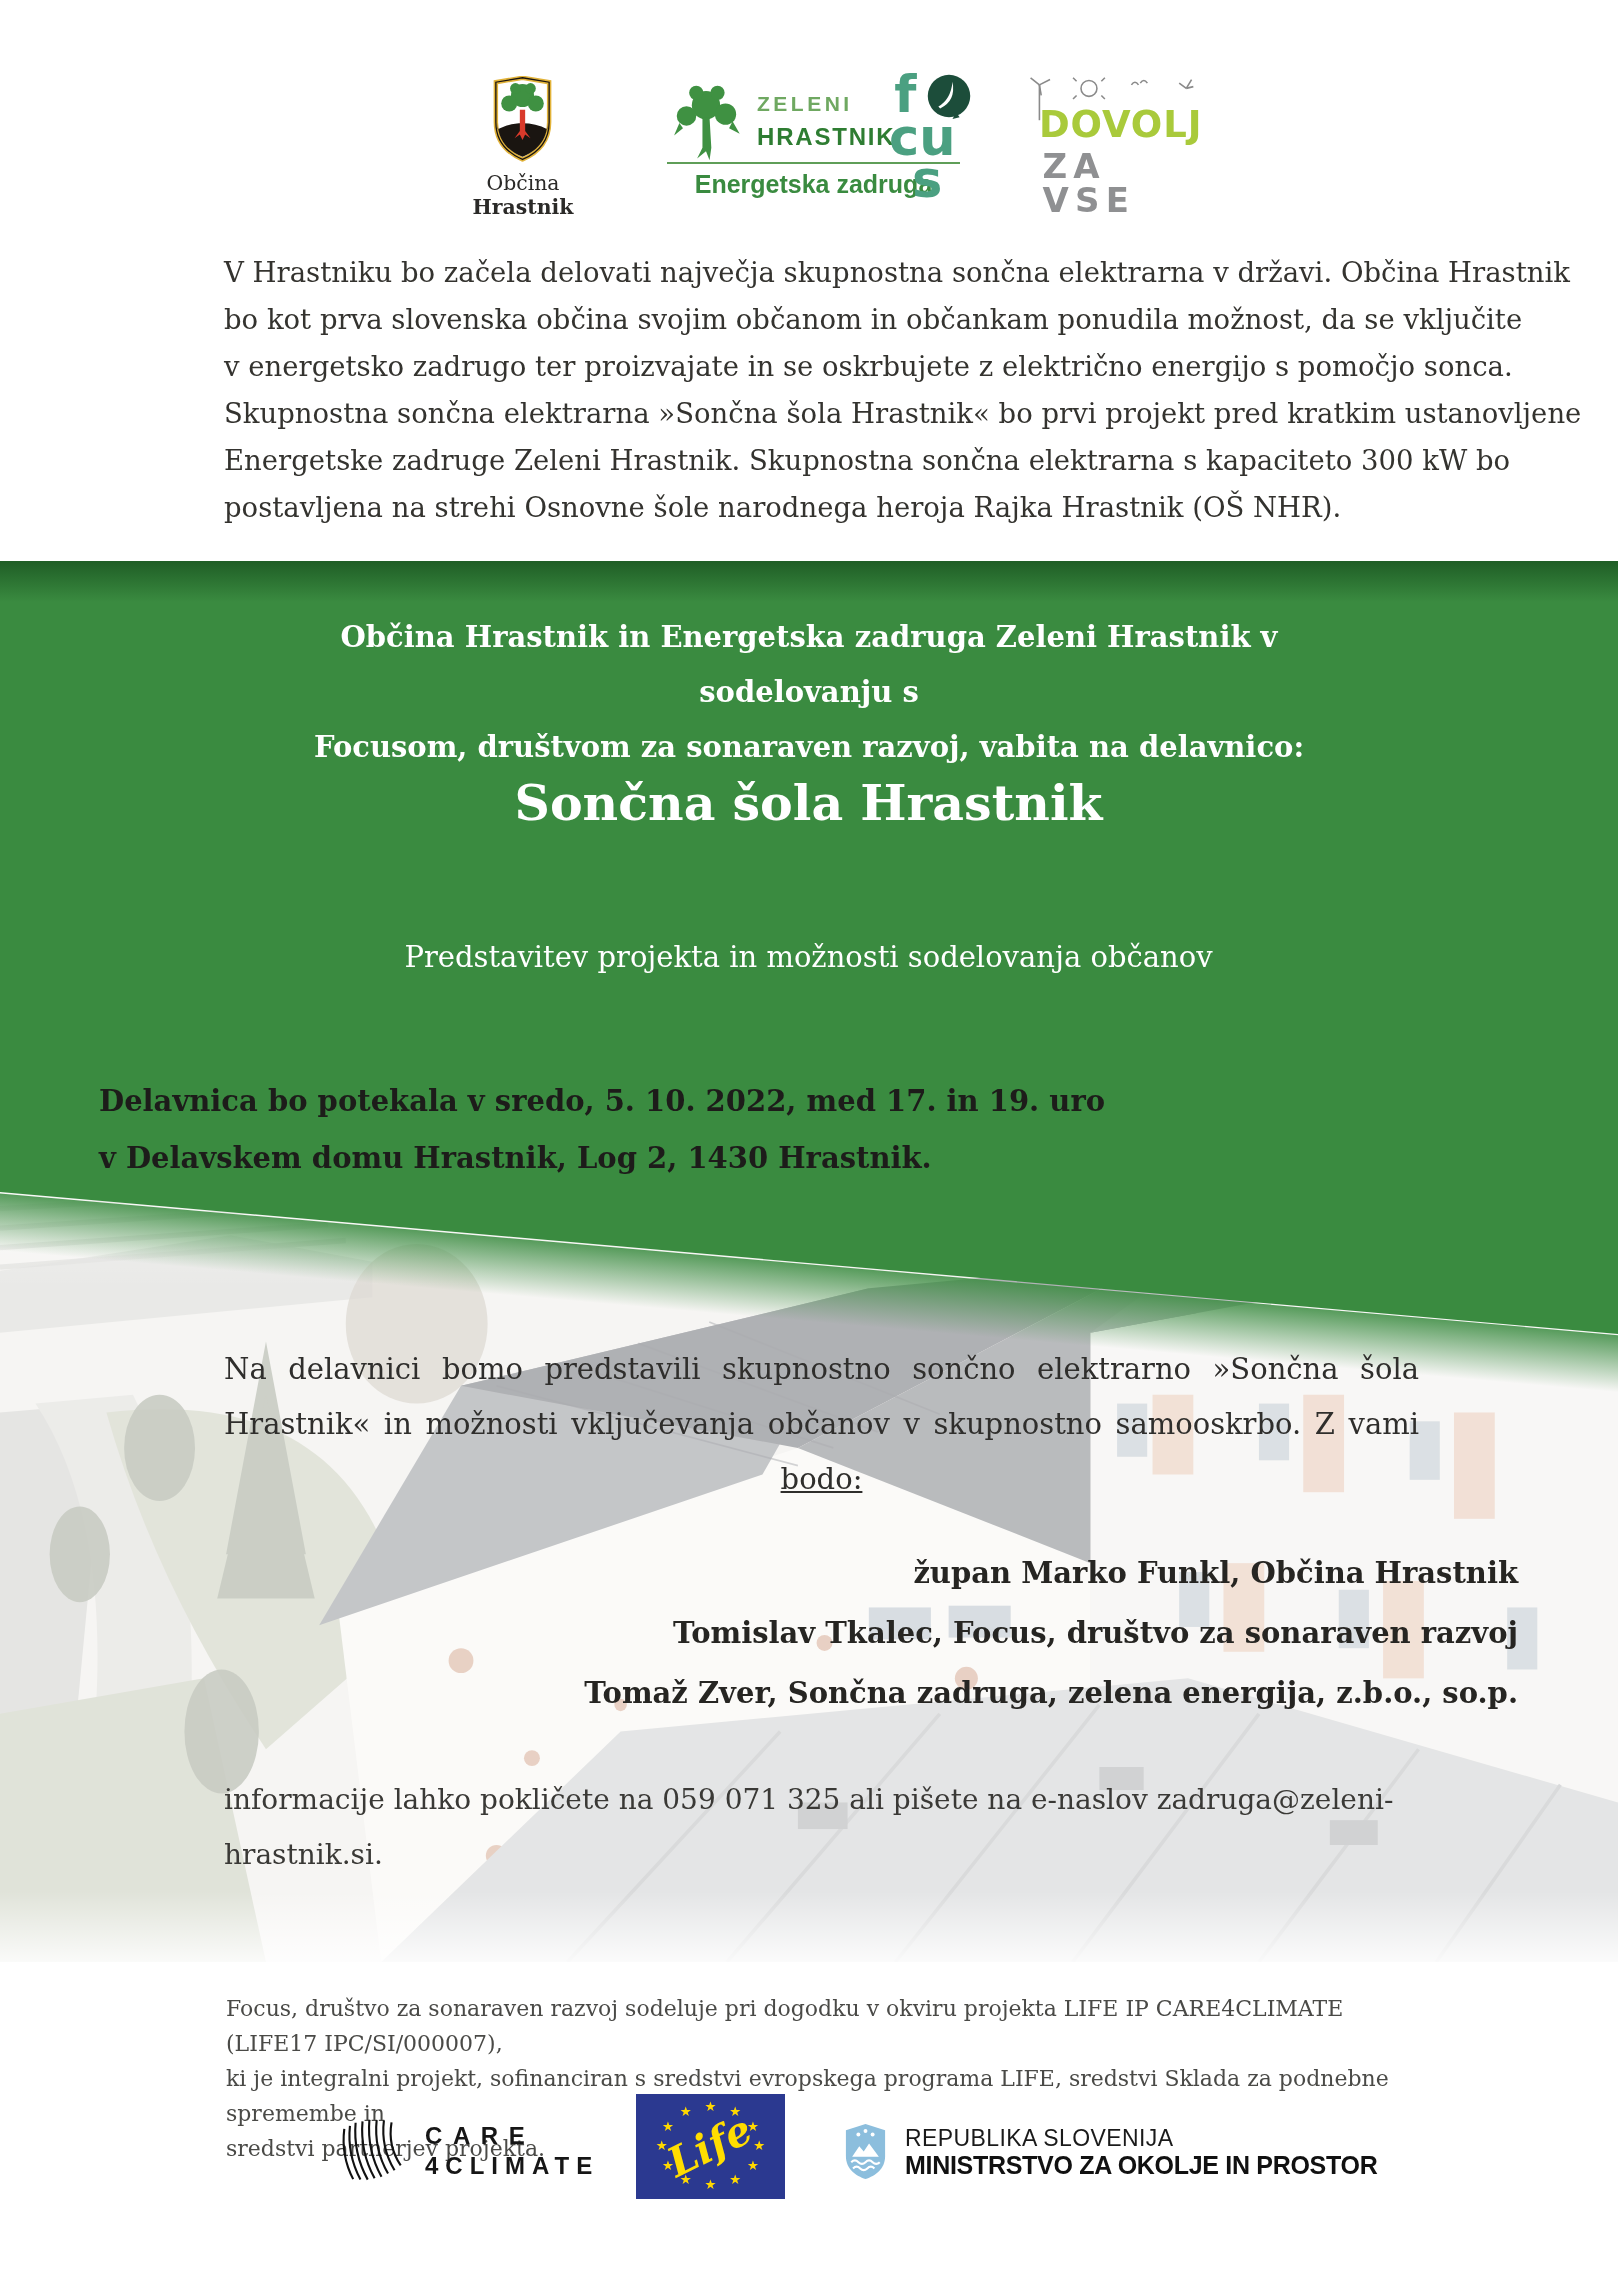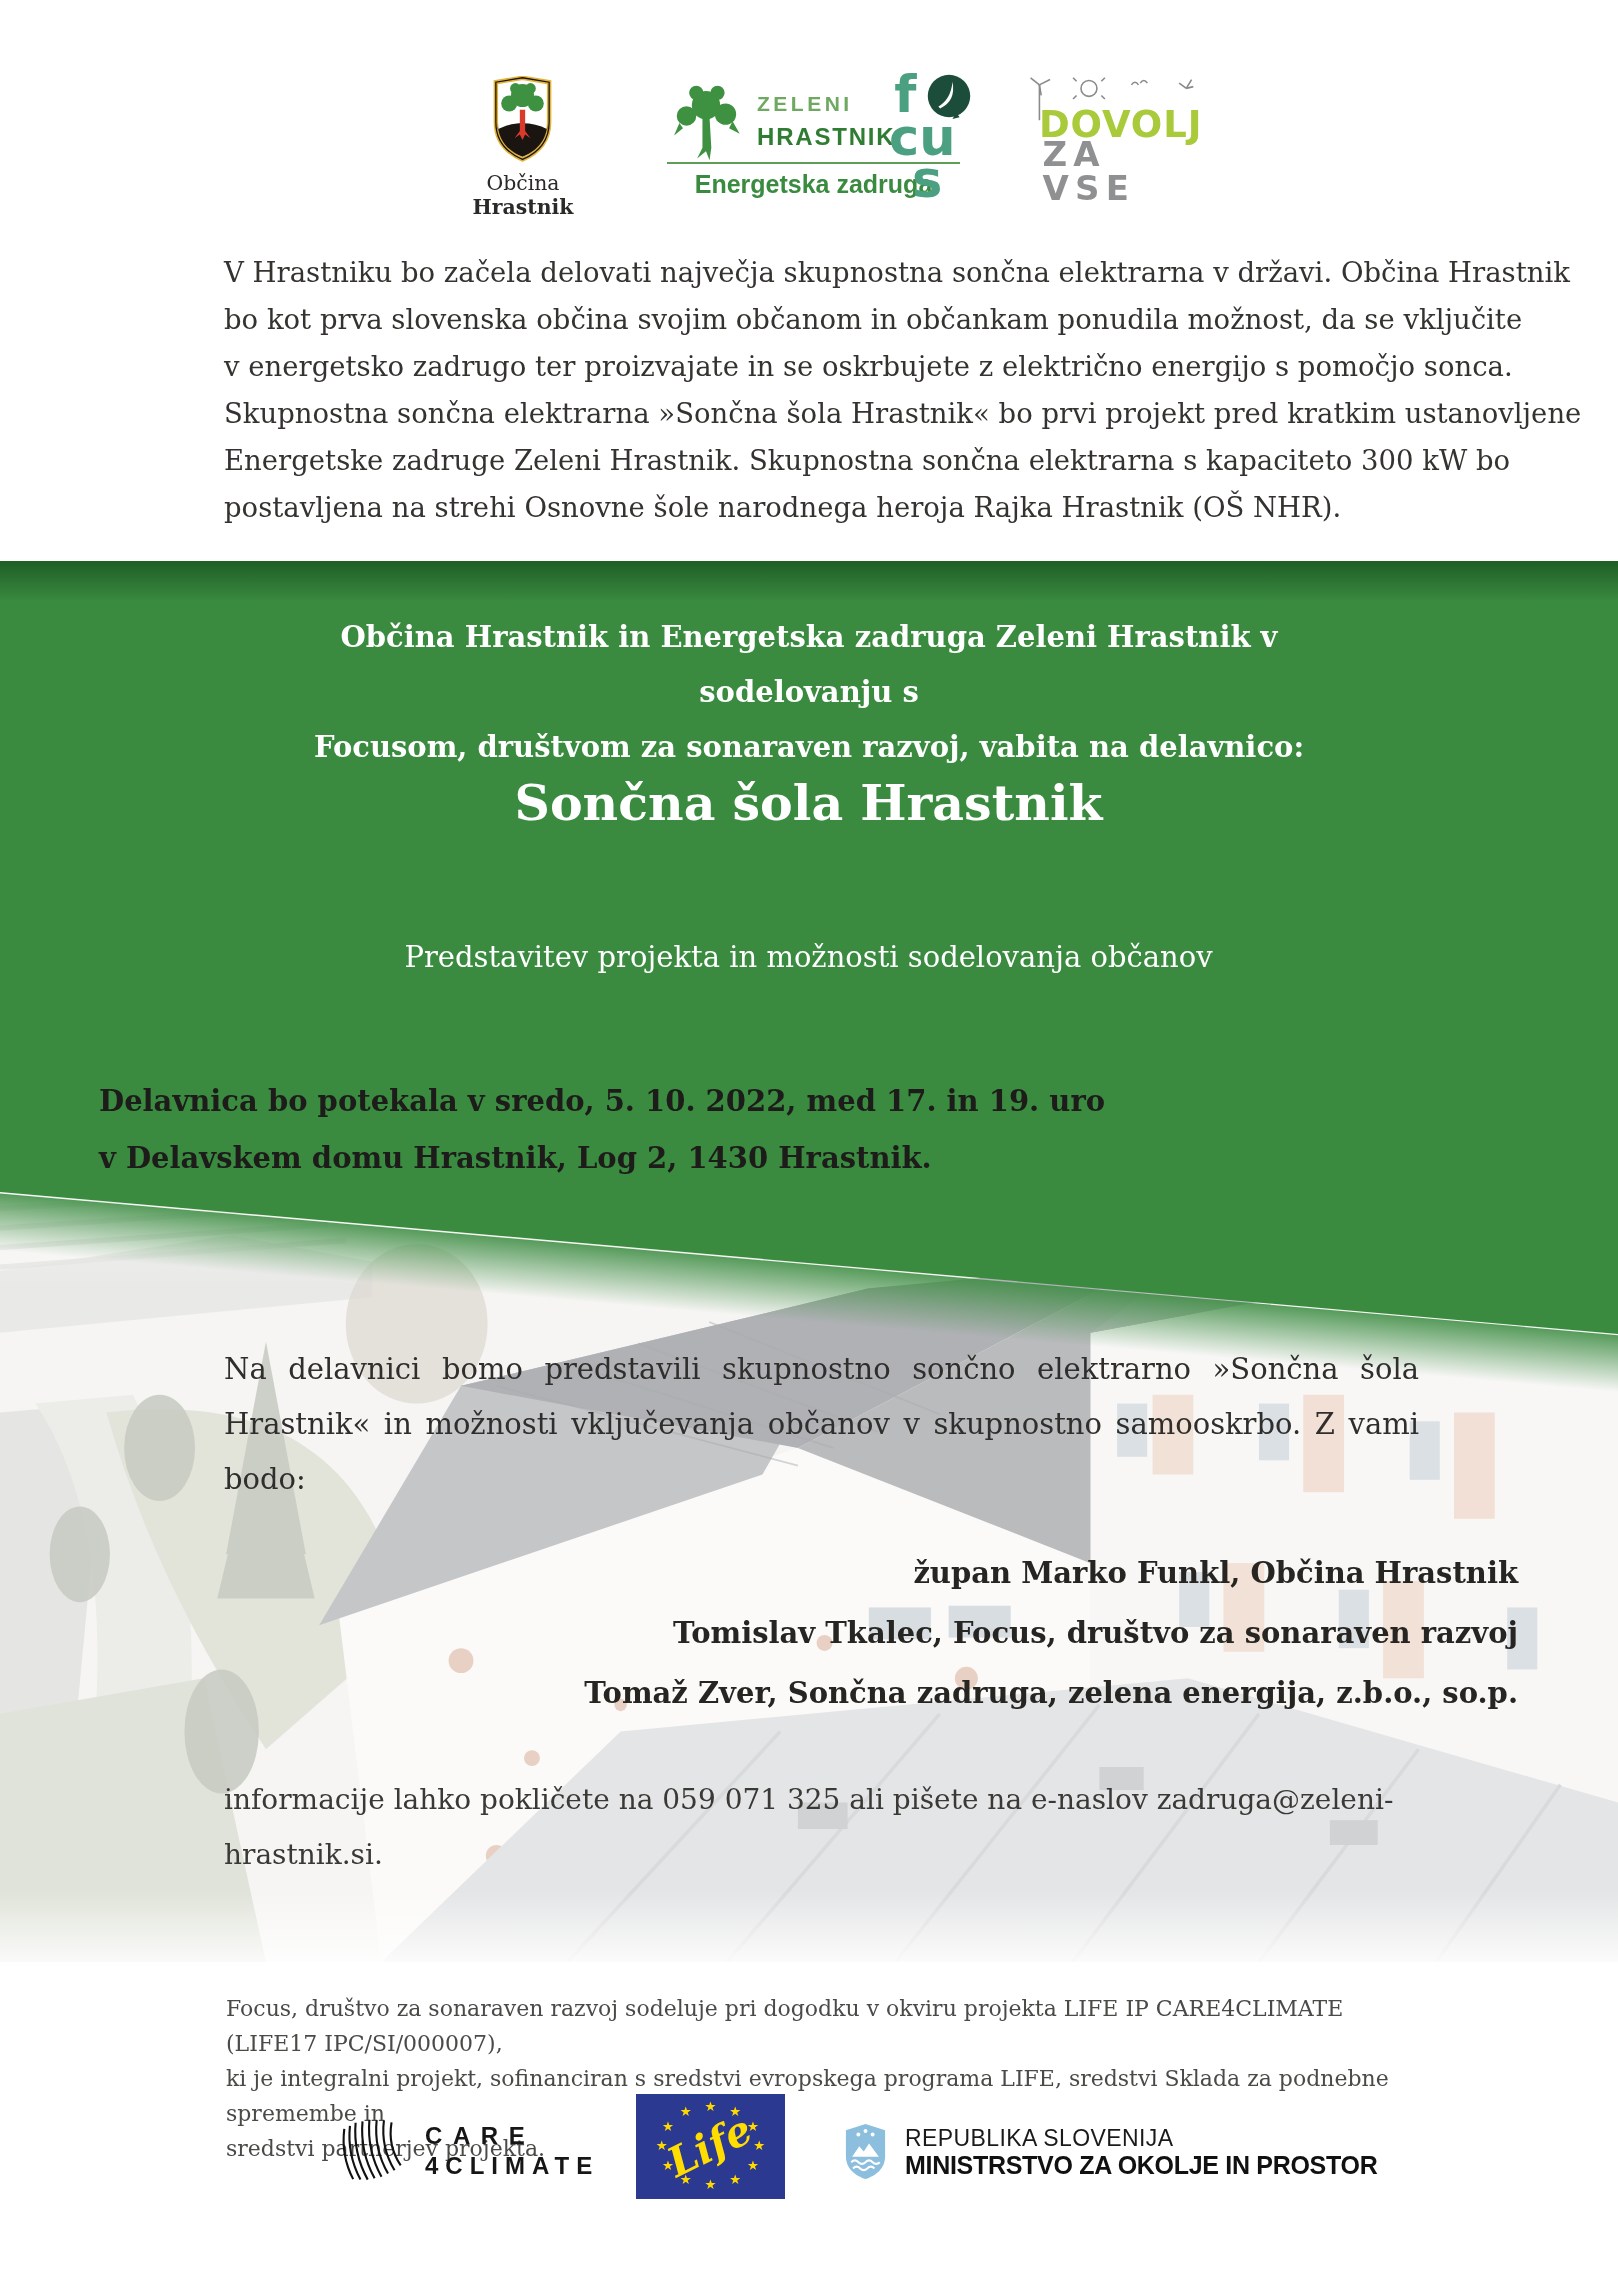--- a/index.html
+++ b/index.html
@@ -21,21 +21,21 @@
   .jline{text-align:justify;text-align-last:justify;white-space:nowrap;}
   .jline-last{text-align:left;}
   .intro{font-size:27.5px;line-height:47px;color:#34332f;}
   .green-panel{background:linear-gradient(180deg,rgba(13,63,20,.6) 0,rgba(13,63,20,0) 41px),#3a8b40;
                clip-path:polygon(0 0,1618px 0,1618px 773px,0 631px);}
   .invite{font-size:29px;font-weight:bold;color:#ffffff;text-align:center;line-height:55px;}
   .big-title{font-size:49px;font-weight:bold;color:#ffffff;text-align:center;line-height:81px;}
   .subtitle{font-size:29px;color:#ffffff;text-align:center;}
   .schedule{font-size:29px;font-weight:bold;color:#1d1c1a;line-height:57px;}
   .photo-par{font-size:29px;line-height:55px;color:#2f2e2c;}
-  .centered{text-align:left;}
+  .centered{text-align:center;text-decoration:underline;}
   .speaker{font-size:29px;font-weight:bold;color:#262522;text-align:right;line-height:60px;}
   .note{font-size:28px;line-height:55px;color:#3a3936;}
   .disclaimer{font-size:22px;line-height:35px;color:#4a4a47;}
 
   
   .c4c-text{font-family:"Liberation Sans",sans-serif;font-weight:bold;font-size:24px;letter-spacing:10.6px;color:#161616;line-height:32px;}
   .ministry-l1{font-family:"Liberation Sans",sans-serif;font-size:23px;color:#1a1a1a;letter-spacing:0.4px;}
   .ministry-l2{font-family:"Liberation Sans",sans-serif;font-size:25px;font-weight:bold;color:#111111;letter-spacing:-0.3px;}
 </style>
 </head>
@@ -97,21 +97,21 @@
           <line x1="14" y1="10" x2="4" y2="2"></line>
           <line x1="14" y1="10" x2="26" y2="4"></line>
           <line x1="14" y1="10" x2="16" y2="22"></line>
           <circle cx="70" cy="14" r="9"></circle>
           <path d="M56 6 L52 2 M84 6 L88 2 M70 0 L70 -2 M56 22 L52 26 M84 22 L88 26"></path>
           <path d="M118 10 q4 -6 8 0 M128 8 q4 -6 8 0"></path>
           <path d="M180 14 l6 -10 m-6 10 l-8 -6 m8 6 l8 -2"></path>
         </g>
       </svg>
       <div class="abs dovolj-line1" style="left:0;top:30px;">DOVOLJ</div>
-      <div class="abs dovolj-line2" style="left:3.5px;top:61px;">ZA VSE</div>
+      <div class="abs dovolj-line2" style="left:3.5px;top:73px;">ZA VSE</div>
     </div>
   </div>
 
   <div class="abs intro" style="left:224px;top:249px;width:1195px;">
     <div class="jline">V Hrastniku bo začela delovati največja skupnostna sončna elektrarna v državi. Občina Hrastnik</div>
     <div class="jline">bo kot prva slovenska občina svojim občanom in občankam ponudila možnost, da se vključite</div>
     <div class="jline">v energetsko zadrugo ter proizvajate in se oskrbujete z električno energijo s pomočjo sonca.</div>
     <div class="jline">Skupnostna sončna elektrarna »Sončna šola Hrastnik« bo prvi projekt pred kratkim ustanovljene</div>
     <div class="jline">Energetske zadruge Zeleni Hrastnik. Skupnostna sončna elektrarna s kapaciteto 300 kW bo</div>
     <div class="jline-last">postavljena na strehi Osnovne šole narodnega heroja Rajka Hrastnik (OŠ NHR).</div>

